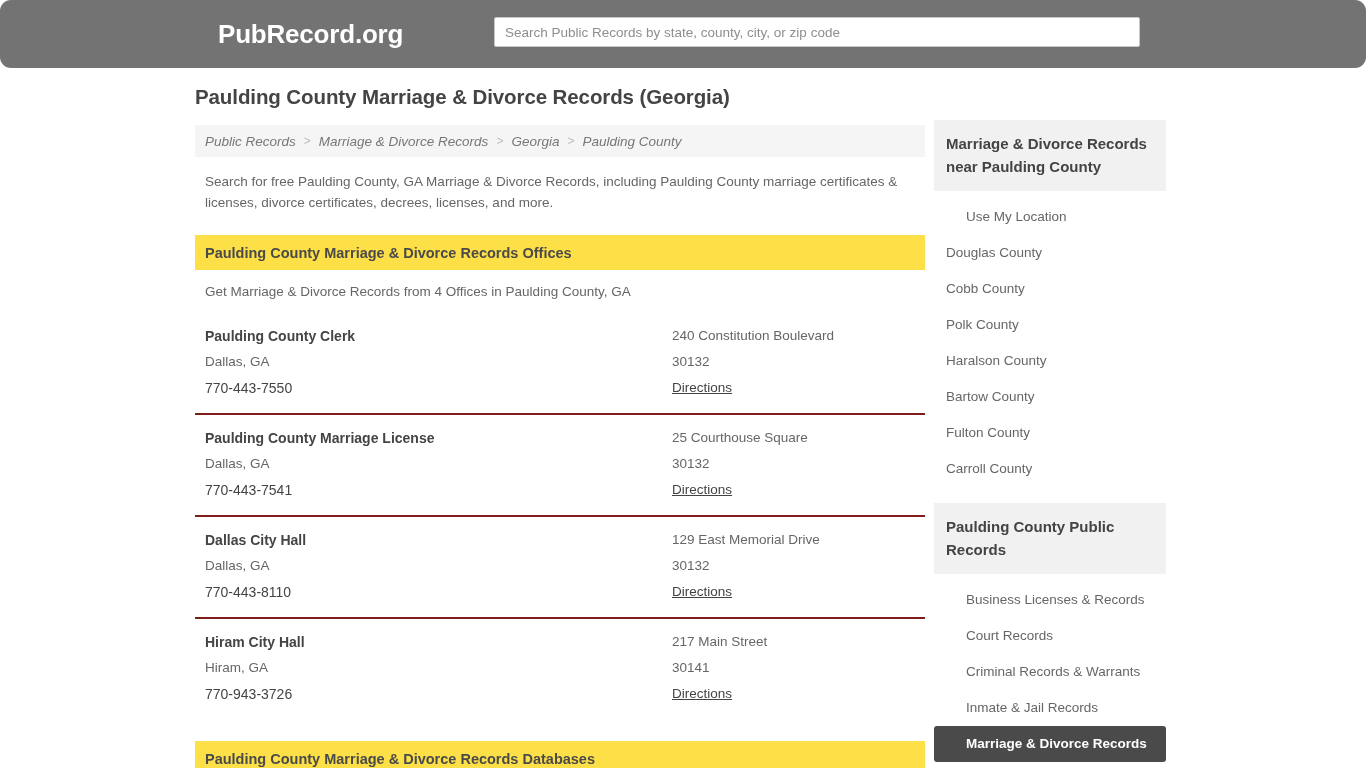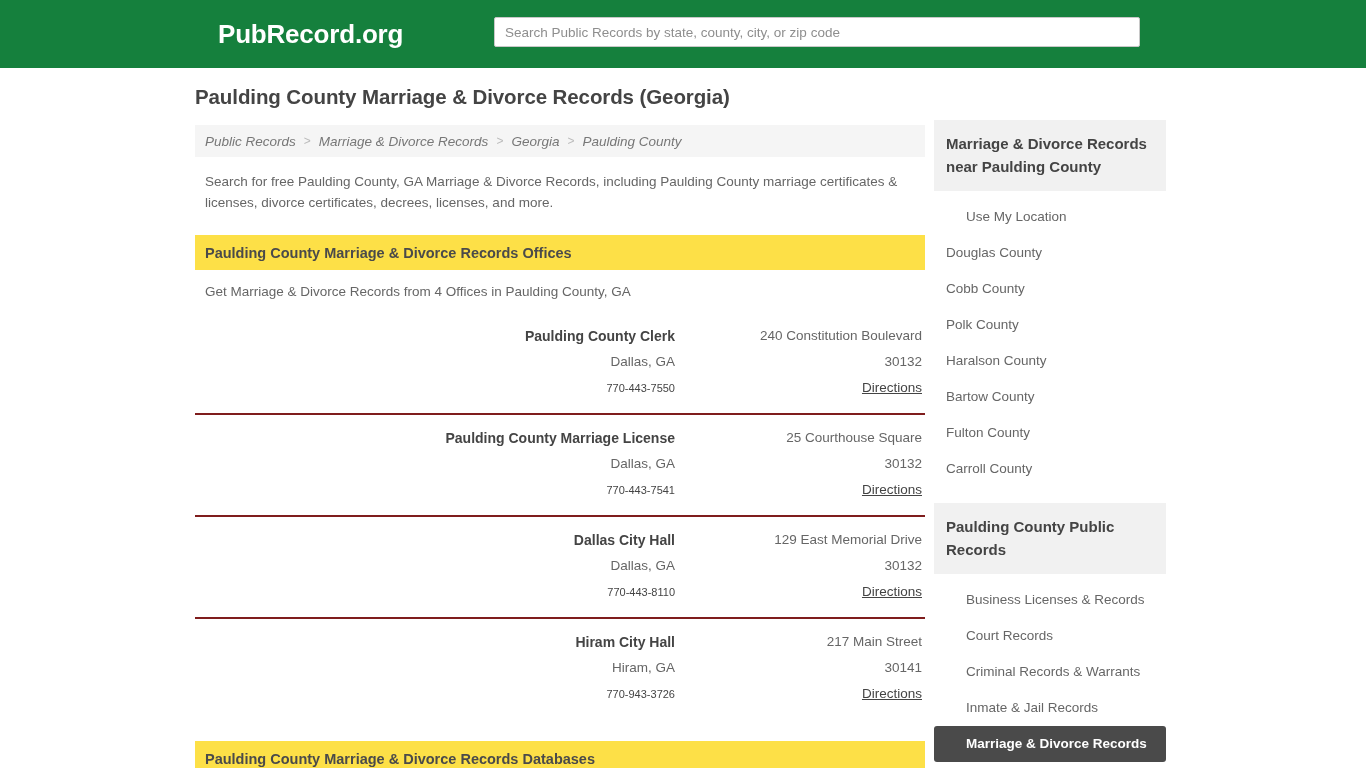--- a/index.html
+++ b/index.html
@@ -11,22 +11,23 @@
     overflow: hidden;
     background: #ffffff;
     font-family: "Liberation Sans", sans-serif;
     -webkit-font-smoothing: antialiased;
   }
 
   
   .site-header {
     width: 1366px;
     height: 68px;
-    background: #15803d;
+    background: #737373;
     position: relative;
+    border-radius: 11px;
   }
   .logo {
     position: absolute;
     left: 218px;
     top: 18px;
     color: #ffffff;
     font-size: 26px;
     font-weight: bold;
     letter-spacing: -0.2px;
     line-height: 32px;
@@ -121,21 +122,21 @@
     margin-top: 22px;
   }
   .section-sub {
     font-size: 13.5px;
     color: #666666;
     padding: 14px 10px 0 10px;
     margin: 0;
   }
 
   
-  .office-list { margin-top: 14px; text-align: right; }
+  .office-list { margin-top: 14px; }
   .office-row {
     position: relative;
     padding: 10px 10px 12px 10px;
     min-height: 82px;
   }
   .office-row + .office-row { border-top: 2px solid #7f1d1d; }
   .office-left { width: 470px; }
   .office-right {
     position: absolute;
     left: 477px;
@@ -148,21 +149,21 @@
     color: #444444;
     line-height: 26px;
     white-space: nowrap;
   }
   .off-city {
     font-size: 13.5px;
     color: #666666;
     line-height: 26px;
   }
   .off-phone {
-    font-size: 11px;
+    font-size: 14px;
     color: #444444;
     line-height: 26px;
   }
   .off-street {
     font-size: 13.5px;
     color: #666666;
     line-height: 26px;
   }
   .off-zip {
     font-size: 13.5px;

